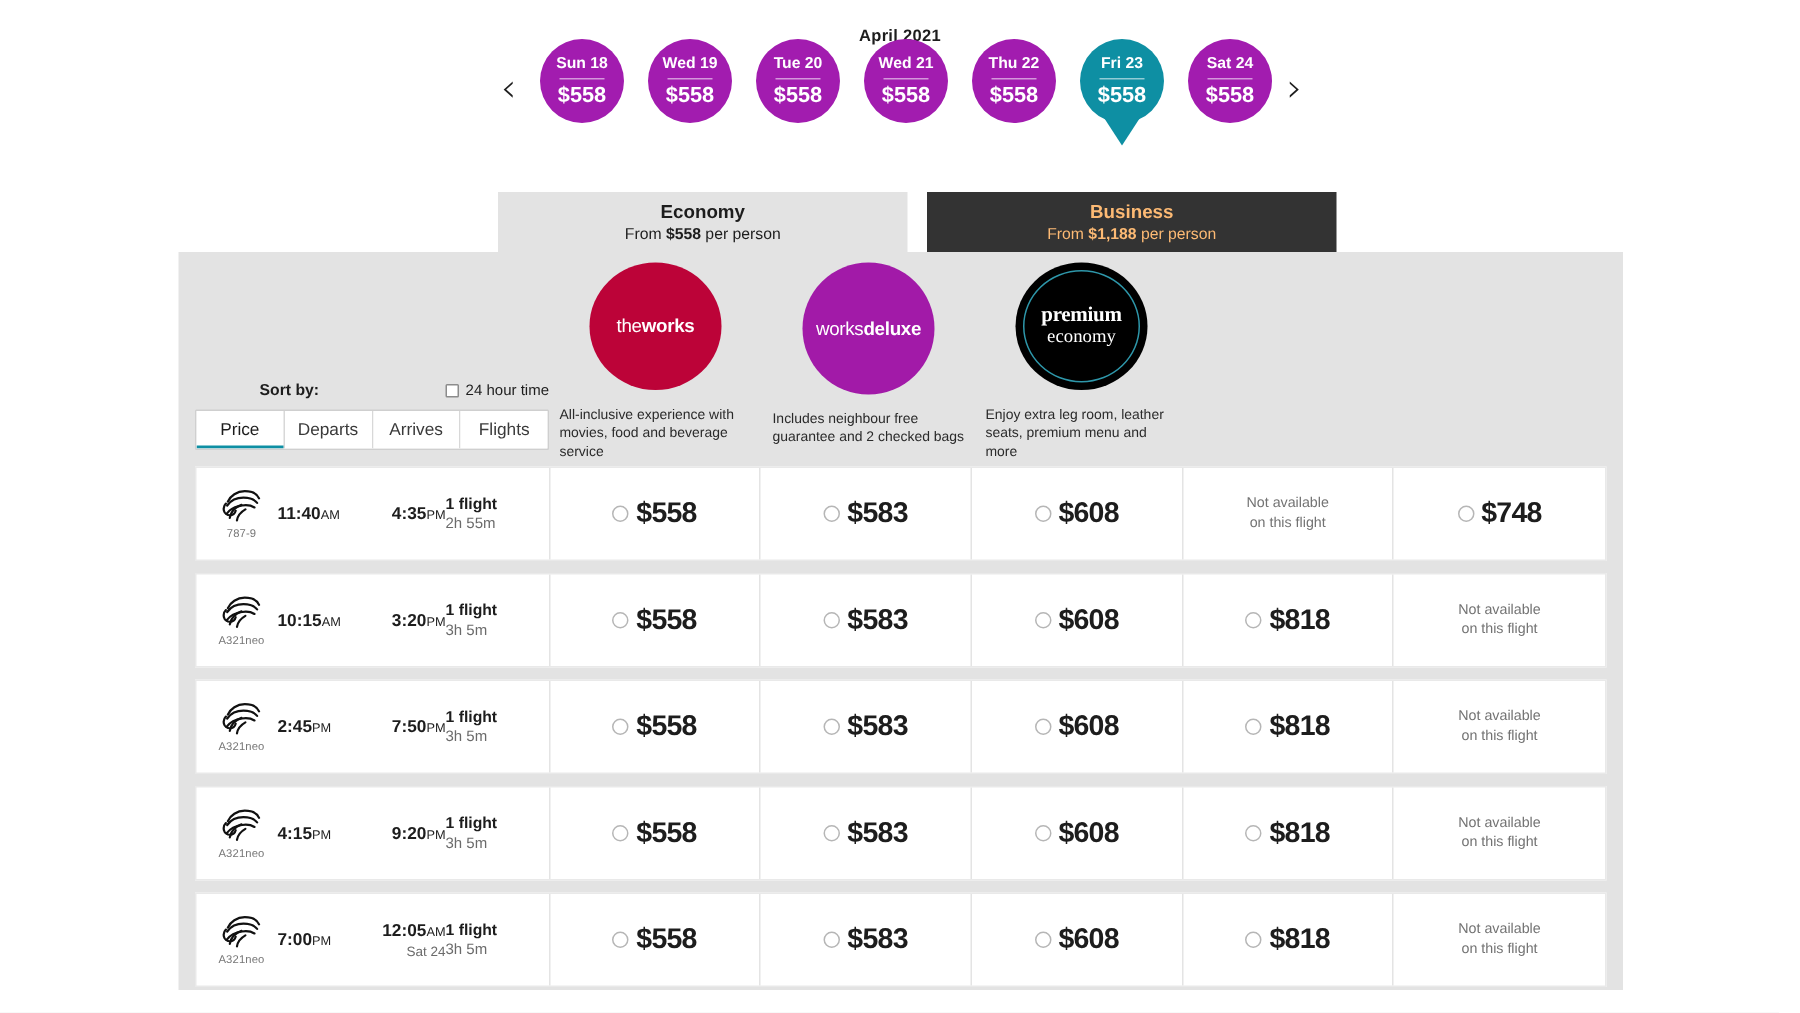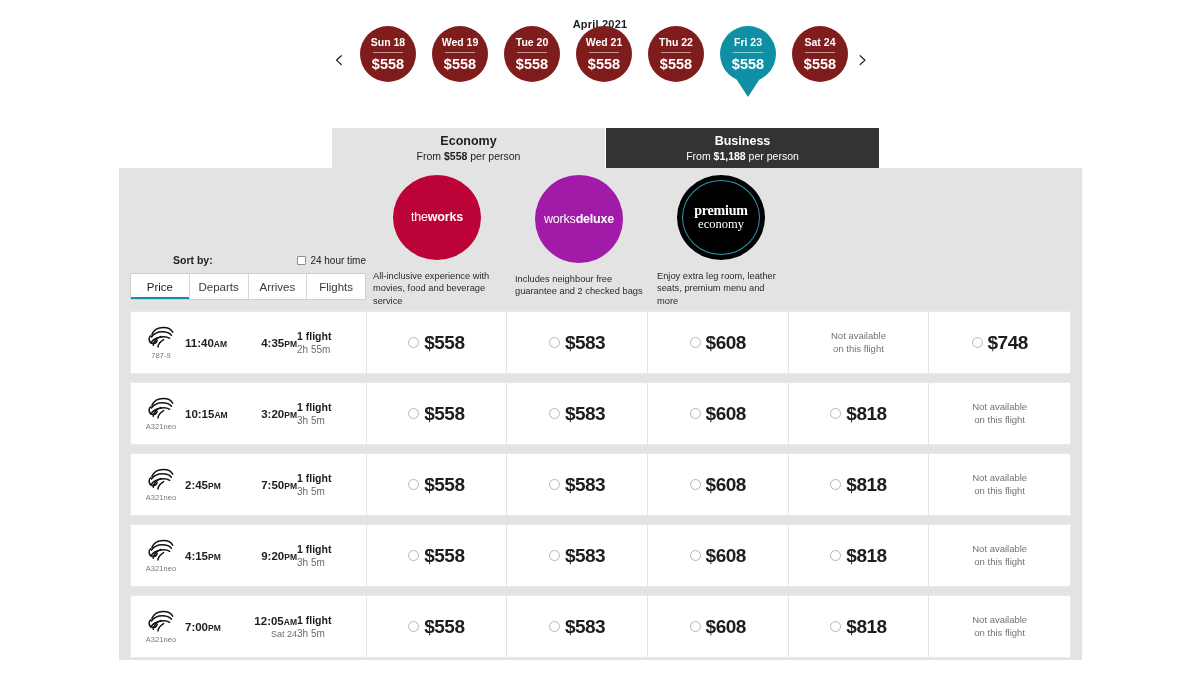--- a/index.html
+++ b/index.html
@@ -26,21 +26,21 @@
     display: flex; align-items: center; justify-content: center;
     font-size: 26px; line-height: 1; color: #1d1d1d; cursor: pointer;
     font-family: "DejaVu Sans", sans-serif; font-weight: 300;
   }
   .arrow.prev { left: 326px; }
   .arrow.next { left: 850px; }
 
   .days { position: absolute; left: 360px; top: 26px; display: flex; gap: 16px; }
   .day {
     position: relative; width: 56px; height: 56px; border-radius: 50%;
-    background: #7f1d1d; color: #ffffff; cursor: pointer;
+    background: #a21caf; color: #ffffff; cursor: pointer;
     display: flex; flex-direction: column; align-items: center; justify-content: center;
   }
   .day .dname { font-size: 10.5px; font-weight: bold; line-height: 1; padding-bottom: 4px; }
   .day .dsep { width: 30px; height: 1px; background: rgba(255,255,255,.55); }
   .day .dprice { font-size: 14.5px; font-weight: bold; line-height: 1; padding-top: 4px; }
   .day.selected { background: #0E8FA3; }
   .day.selected::after {
     content: ""; position: absolute; left: 50%; bottom: -15px; transform: translateX(-50%);
     width: 0; height: 0; border-left: 13px solid transparent; border-right: 13px solid transparent;
     border-top: 20px solid #0E8FA3;
@@ -49,21 +49,21 @@
   
   .cabin-tabs { position: absolute; left: 332px; top: 128px; display: flex; }
   .cabin-tab {
     width: 273px; height: 42px; text-align: center; cursor: pointer;
     display: flex; flex-direction: column; align-items: center; justify-content: center;
   }
   .cabin-tab .ct-title { font-size: 12.5px; font-weight: bold; line-height: 1.15; }
   .cabin-tab .ct-sub { font-size: 10.5px; line-height: 1.3; margin-top: 2px; }
   .cabin-tab .ct-sub b { font-weight: bold; }
   .cabin-tab.light { background: #e3e3e3; color: #1d1d1d; }
-  .cabin-tab.dark { background: #333333; color: #ffffff; margin-left: 1px; }
+  .cabin-tab.dark { background: #333333; color: #fdba74; margin-left: 13px; }
 
   
   .panel {
     position: absolute; left: 119px; top: 168px; width: 963px; height: 492px;
     background: #e3e3e3;
   }
 
   
   .fare-head {
     position: absolute; left: 247px; top: 4px; width: 714px; height: 135px;
@@ -137,21 +137,21 @@
   }
   .logo-wrap {
     width: 54px; display: flex; flex-direction: column; align-items: center; justify-content: center;
     padding-left: 6px;
   }
   .koru { width: 26px; height: 22px; display: block; }
   .aircraft { font-size: 7.5px; color: #777777; margin-top: 3px; letter-spacing: .1px; }
   .t-dep { width: 56px; font-size: 11.5px; font-weight: bold; text-align: left; }
   .t-arr { width: 56px; font-size: 11.5px; font-weight: bold; text-align: right; }
   .t-sub { font-size: 9px; font-weight: normal; color: #6b6b6b; margin-top: 2px; }
-  .t-mer { font-size: 8.5px; font-weight: bold; }
+  .t-mer { font-size: 8.5px; font-weight: normal; }
   .stops { width: 62px; font-size: 10.5px; font-weight: bold; }
   .dur { font-size: 10px; font-weight: normal; color: #6b6b6b; margin-top: 2px; }
 
   .cell-fare {
     width: 141px; display: flex; align-items: center; justify-content: center;
     border-right: 1px solid #e4e4e4; cursor: pointer;
   }
   .cell-fare:last-child { border-right: none; }
   .radio {
     width: 11px; height: 11px; border-radius: 50%; border: 1px solid #b6b6b6;

